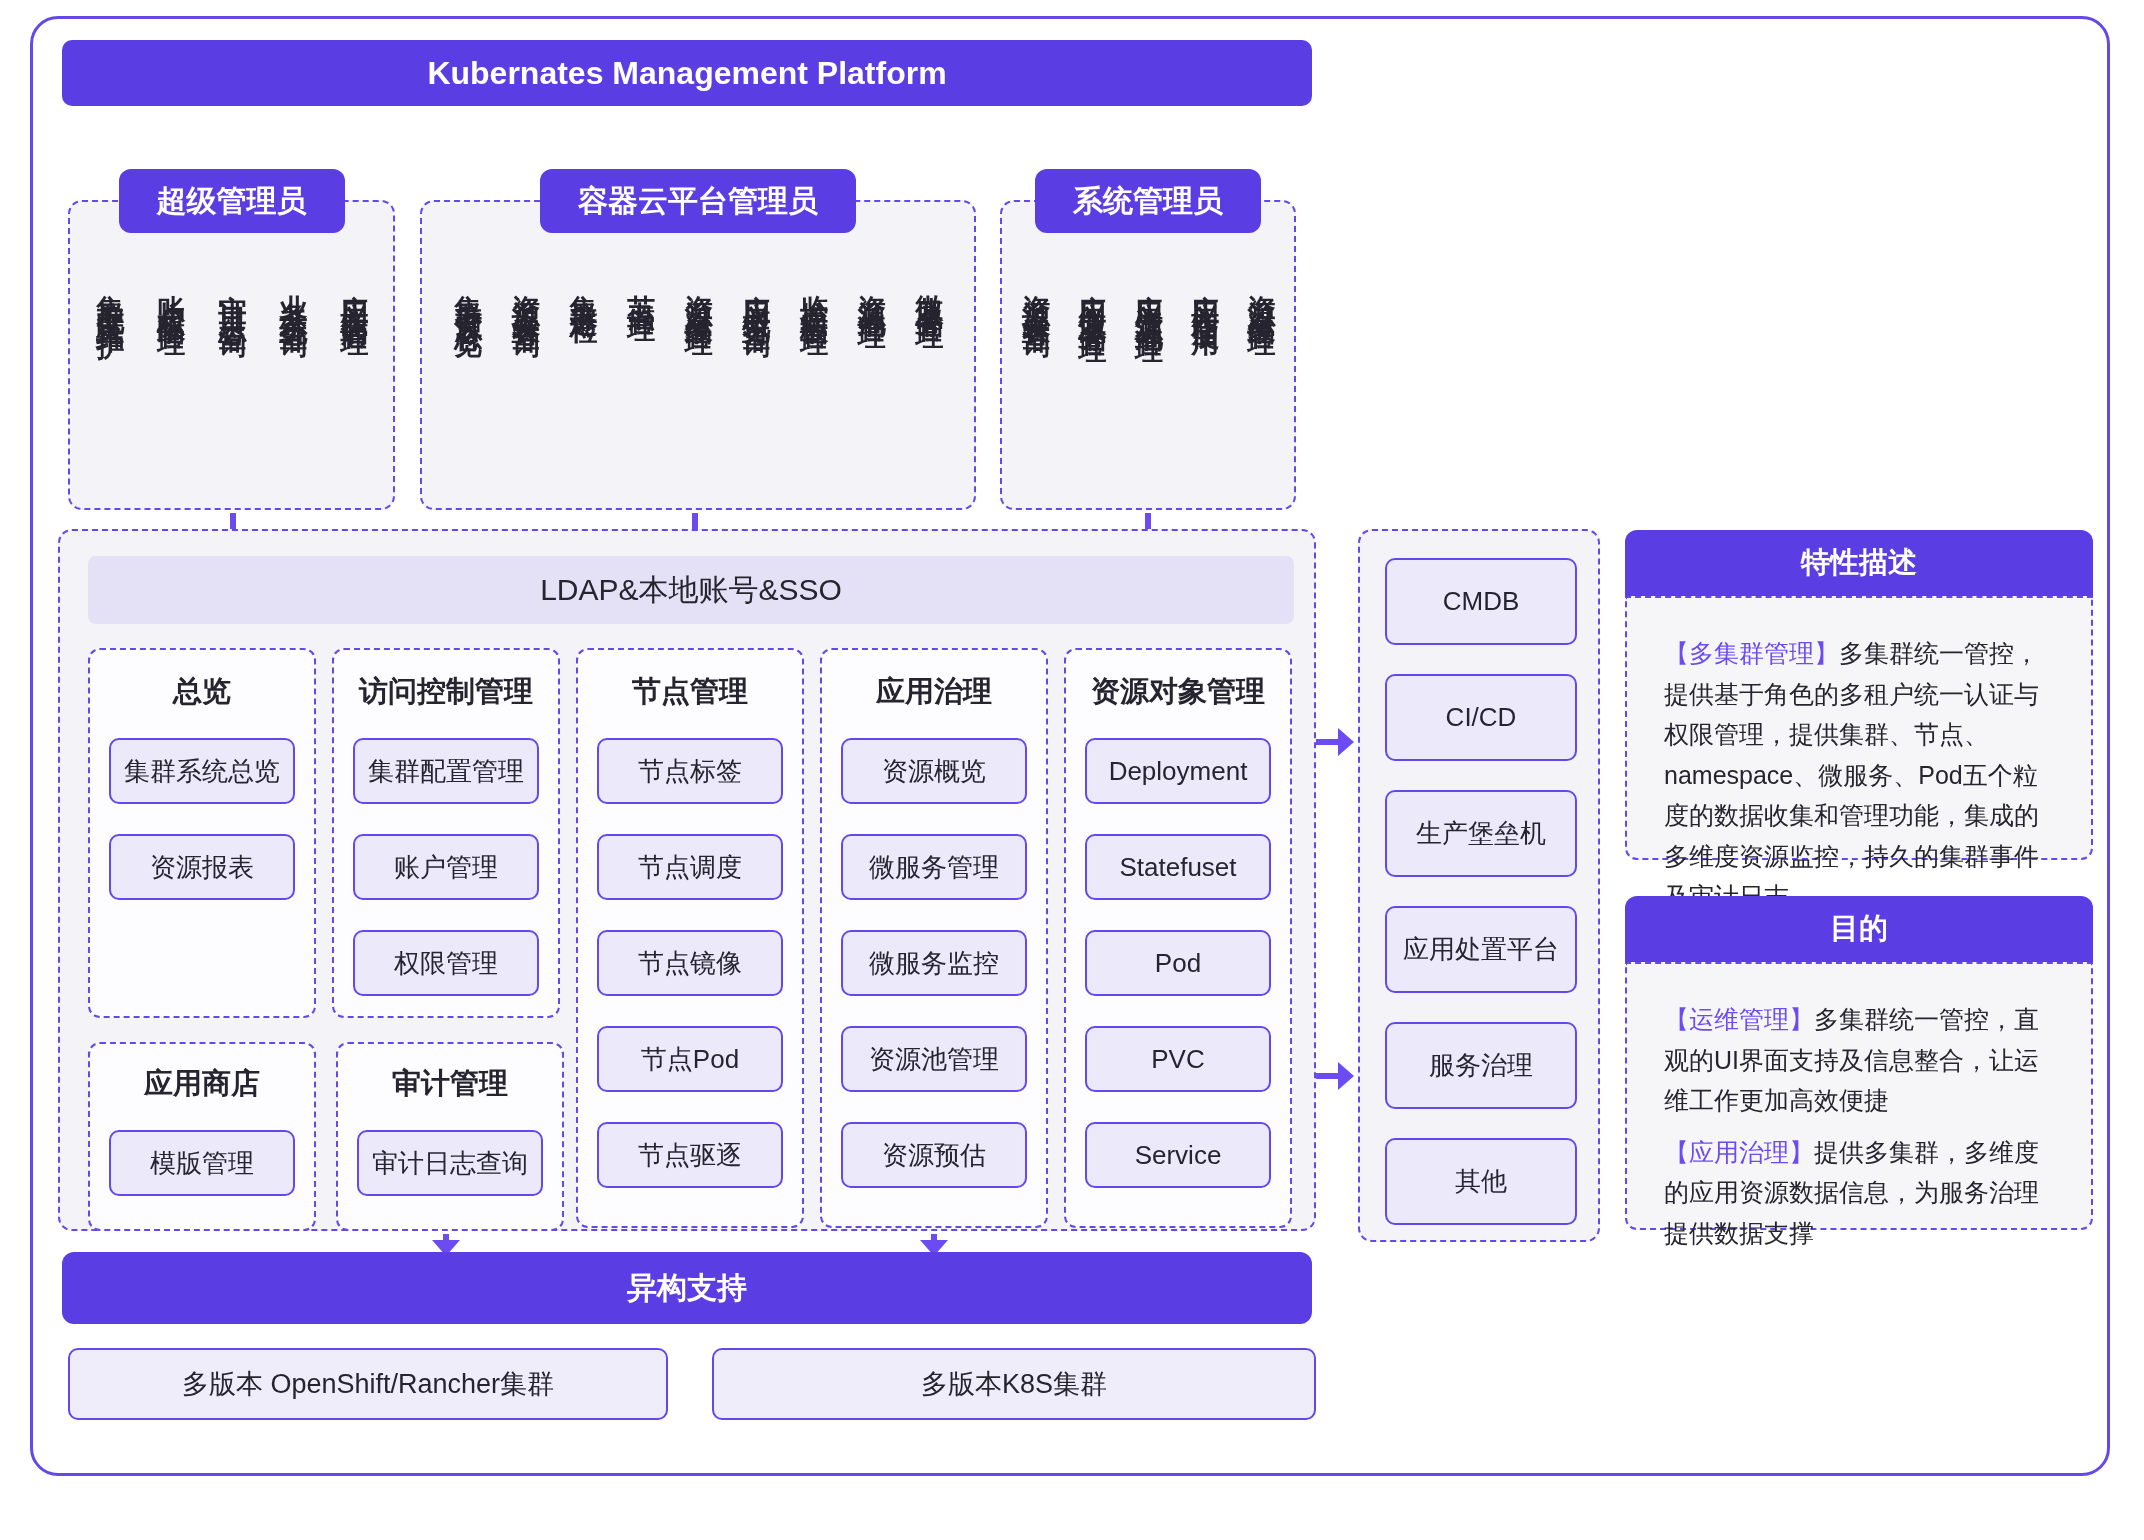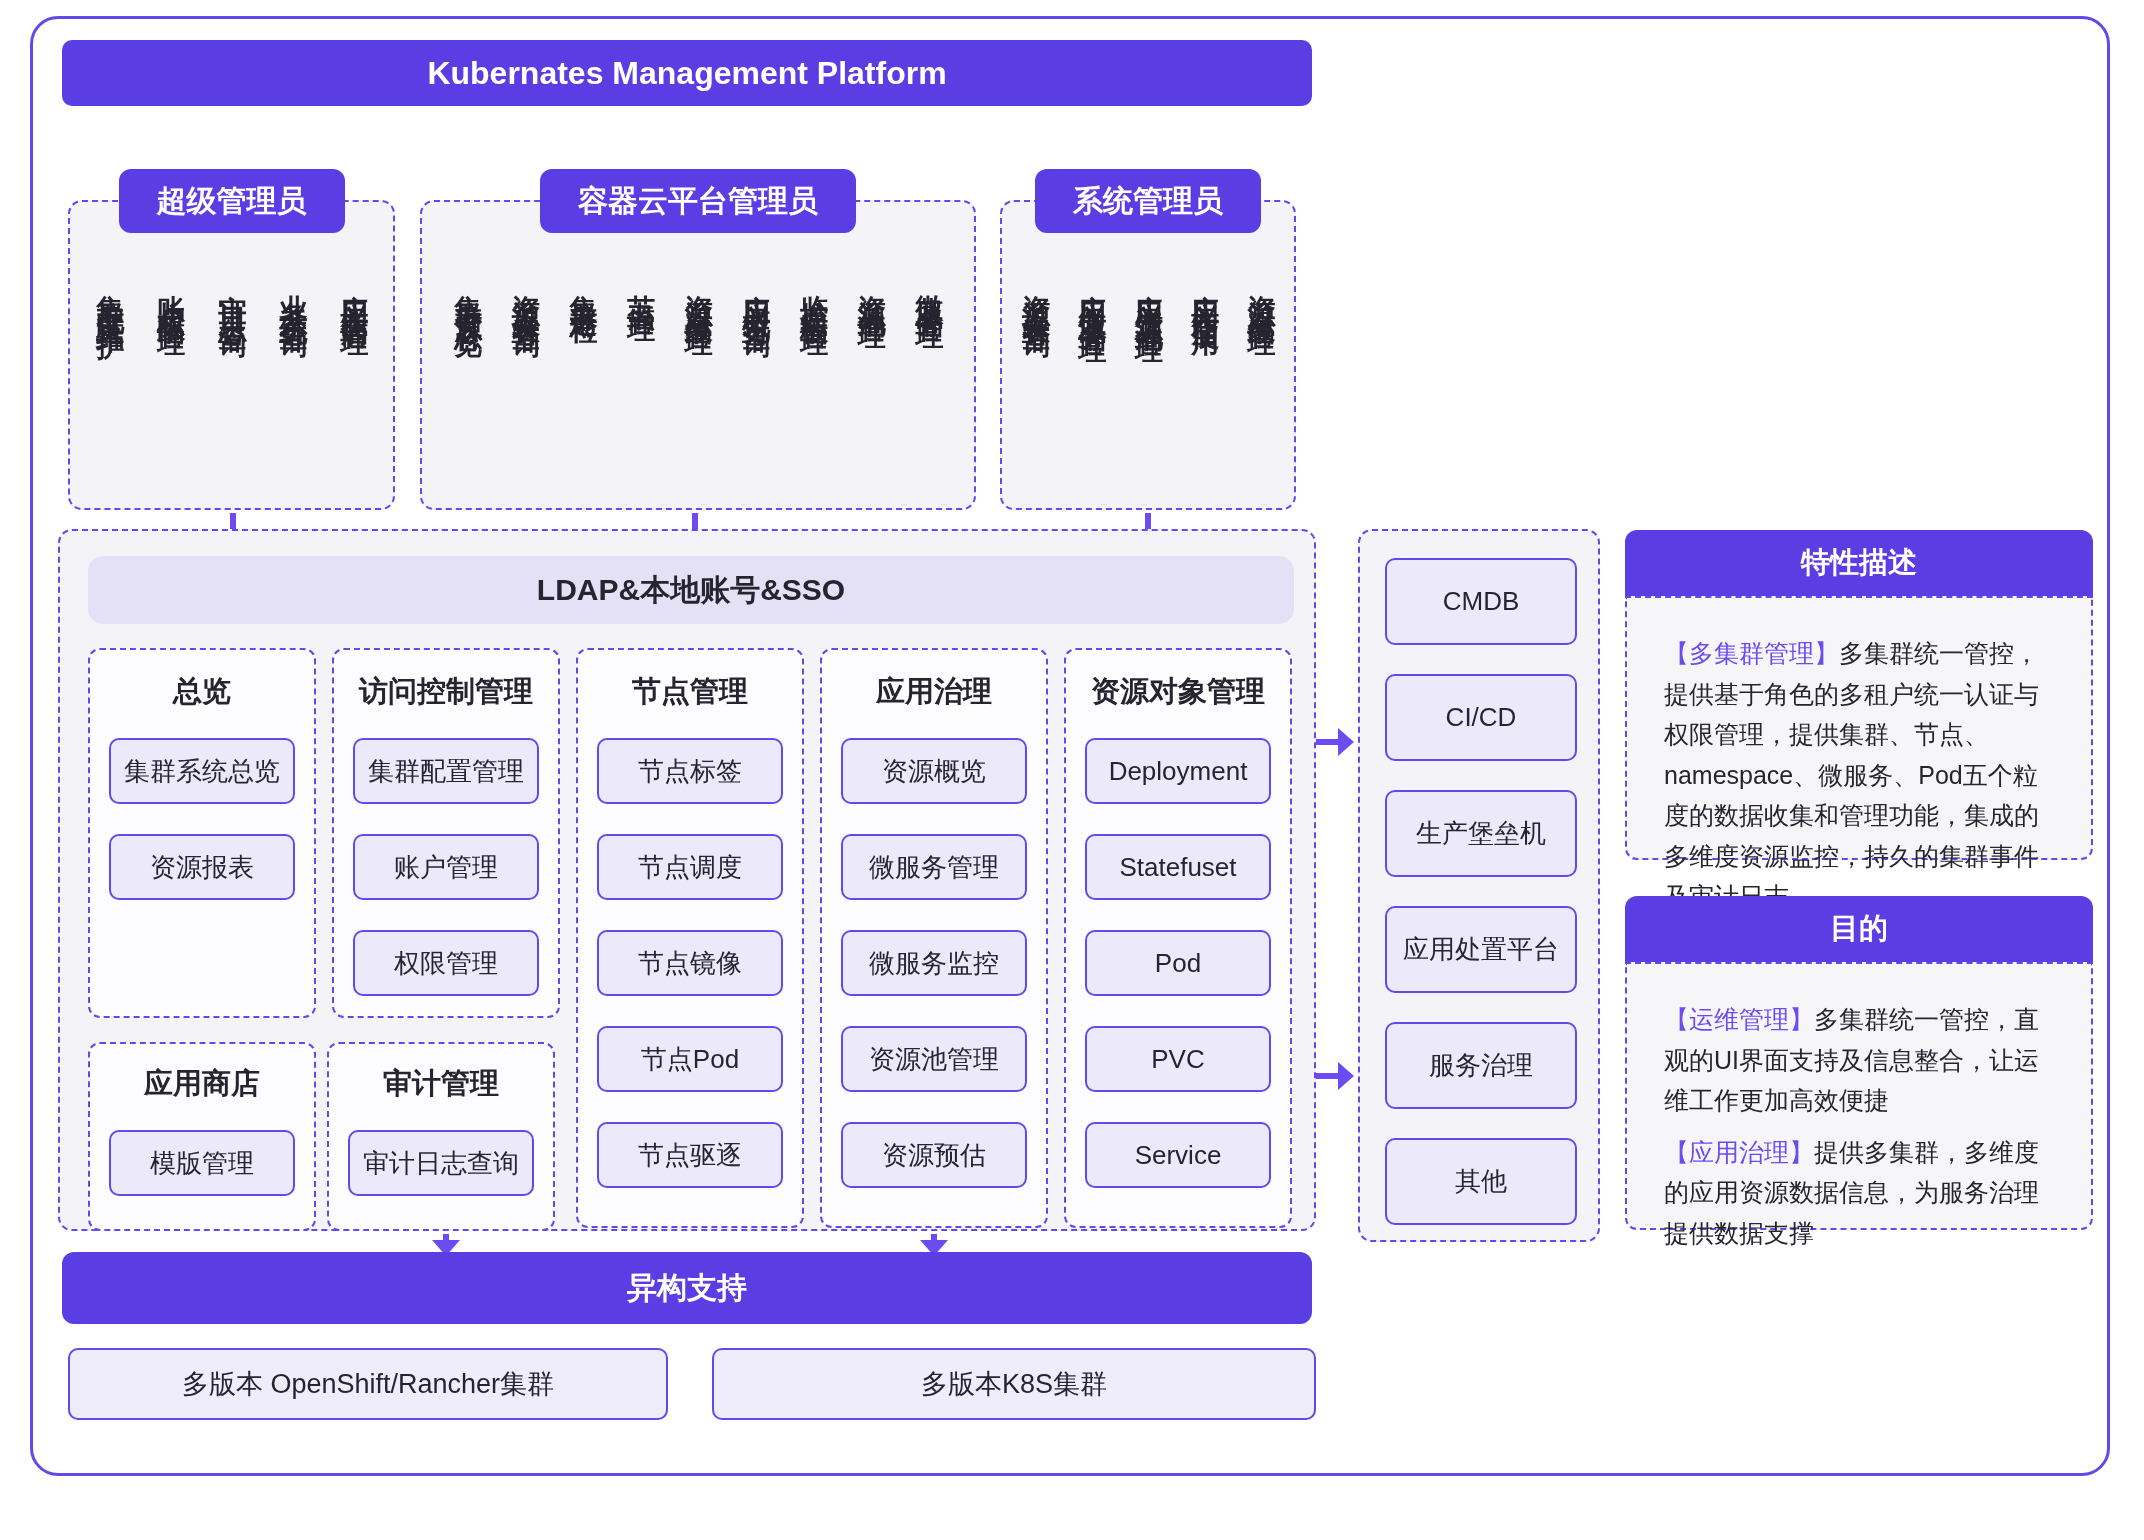--- a/index.html
+++ b/index.html
@@ -14,21 +14,21 @@
   .outer{left:30px;top:16px;width:2080px;height:1460px;border:3px solid var(--border);border-radius:28px}
   .solid-bar{background:var(--primary);color:#fff;font-weight:700;display:flex;align-items:center;justify-content:center;border-radius:12px}
   .title-bar{left:62px;top:40px;width:1250px;height:66px;font-size:32px;border-radius:10px}
   .hetero-bar{left:62px;top:1252px;width:1250px;height:72px;font-size:30px}
   .dashed{border:2px dashed var(--border);border-radius:14px;background:var(--panel_fill)}
   .role-box{top:200px;height:310px}
   .role-label{position:absolute;top:-33px;left:50%;transform:translateX(-50%);height:64px;padding:0 38px;background:var(--primary);color:#fff;font-weight:700;font-size:30px;display:flex;align-items:center;justify-content:center;border-radius:12px;white-space:nowrap}
   .vfuncs{position:absolute;top:70px;left:24px;right:24px;bottom:8px;display:flex;justify-content:space-between}
   .vtext{writing-mode:vertical-rl;text-orientation:upright;font-size:28px;font-weight:700;letter-spacing:7px;line-height:1.1;color:var(--text_dark)}
   .mid{left:58px;top:529px;width:1258px;height:702px}
-  .ldap{left:88px;top:556px;width:1206px;height:68px;background:var(--ldap_fill);border-radius:15px;display:flex;align-items:center;justify-content:center;font-size:30px;font-weight:700}
+  .ldap{left:88px;top:556px;width:1206px;height:68px;background:var(--ldap_fill);border-radius:8px;display:flex;align-items:center;justify-content:center;font-size:30px;font-weight:400}
   .col{width:228px;border:2px dashed var(--border);border-radius:12px;background:var(--column_fill)}
   .col-header{text-align:center;padding-top:22px;font-size:29px;font-weight:700}
   .item{margin:30px auto 4px;width:186px;height:66px;background:var(--item_fill);border:2px solid var(--border);border-radius:10px;display:flex;align-items:center;justify-content:center;font-size:26px}
   .item.first{margin-top:26px}
   .intg{left:1358px;top:529px;width:242px;height:713px}
   .intg-item{position:absolute;left:25px;width:192px;height:87px;background:var(--item_fill);border:2px solid var(--border);border-radius:10px;display:flex;align-items:center;justify-content:center;font-size:26px}
   .panel-header{height:66px;background:var(--primary);color:#fff;font-weight:700;font-size:29px;display:flex;align-items:center;justify-content:center;border-radius:12px 12px 0 0}
   .panel-body{border:2px dashed var(--border);border-top-style:dashed;background:#F6F6F9;border-radius:0 0 12px 12px;padding:24px 26px;font-size:25px;line-height:1.62}
   .panel-body p{margin:11px}
   .tag{color:var(--tag)}
@@ -149,21 +149,21 @@
     <div class="item">Statefuset</div>
     <div class="item">Pod</div>
     <div class="item">PVC</div>
     <div class="item">Service</div>
   </div>
 
   <div class="abs col" style="left:88px;top:1042px;height:189px">
     <div class="col-header" style="padding-top:20px">应用商店</div>
     <div class="item first">模版管理</div>
   </div>
-  <div class="abs col" style="left:327px;top:1042px;height:189px">
+  <div class="abs col" style="left:336px;top:1042px;height:189px">
     <div class="col-header" style="padding-top:20px">审计管理</div>
     <div class="item first">审计日志查询</div>
   </div>
 
   <div class="abs arrow-down" style="left:432px;top:1234px;height:20px">
       <i class="shaft" style="height:8px"></i>
       <i class="head" style="top:6px"></i>
     </div>
   <div class="abs arrow-down" style="left:920px;top:1234px;height:20px">
       <i class="shaft" style="height:8px"></i>

